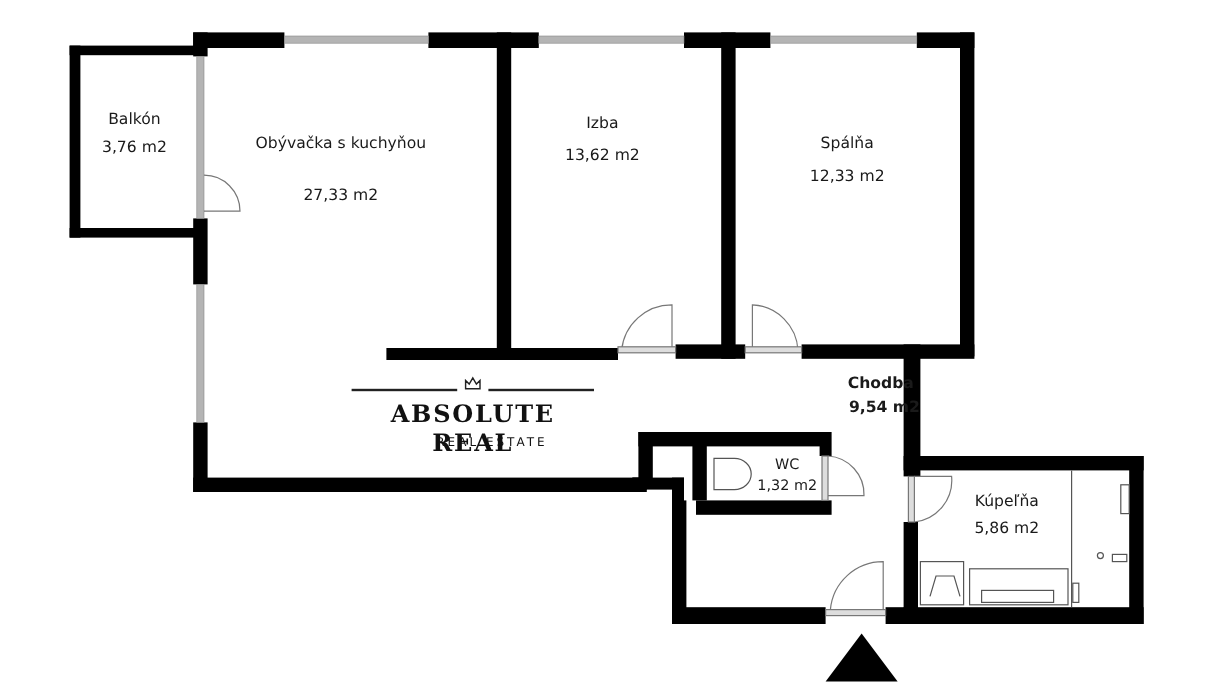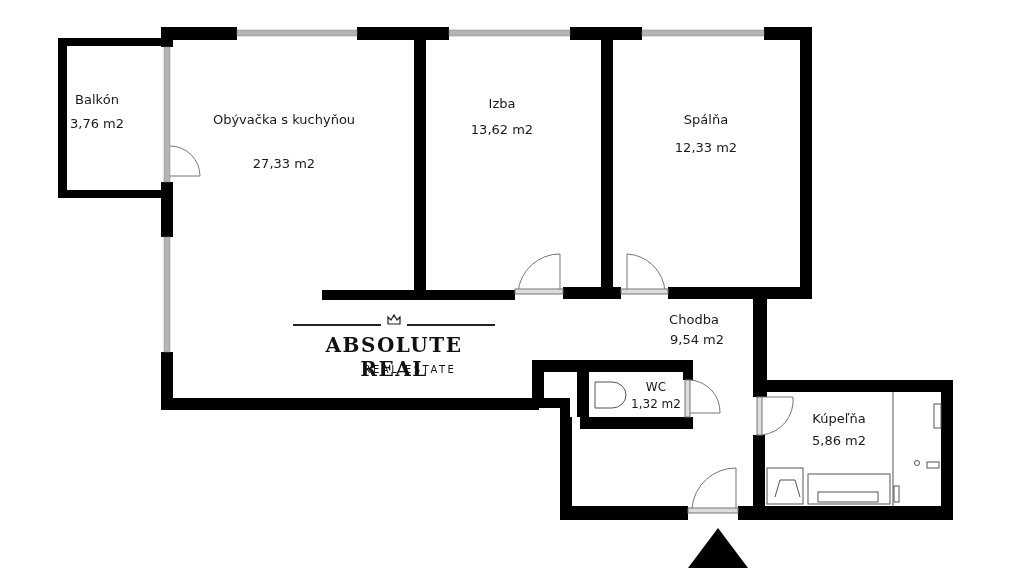--- a/index.html
+++ b/index.html
@@ -105,41 +105,41 @@
     <line x1="893" y1="392" x2="893" y2="506"></line>
     <rect x="934" y="404" width="7" height="24"></rect>
     <rect x="927" y="462" width="12" height="6"></rect>
     <circle cx="917" cy="463" r="2.5"></circle>
     <rect x="894" y="486" width="5" height="16"></rect>
   </g>
 
   <polygon points="718,528 688,568 748,568" fill="#000"></polygon>
 </svg>
 
-<div class="room-label" style="left:97px; top:88px;">
+<div class="room-label" style="left:112px; top:88px;">
   <span>Balkón</span>
   <span class="area">3,76 m2</span>
 </div>
 
 <div class="room-label" style="left:284px; top:108px;">
   <span>Obývačka s kuchyňou</span>
   <span class="area" style="margin-top:20px;">27,33 m2</span>
 </div>
 
 <div class="room-label" style="left:502px; top:92px;">
   <span>Izba</span>
   <span class="area" style="margin-top:2px;">13,62 m2</span>
 </div>
 
 <div class="room-label" style="left:706px; top:108px;">
   <span>Spálňa</span>
   <span class="area" style="margin-top:4px;">12,33 m2</span>
 </div>
 
-<div class="room-label" style="left:694px; top:310px; line-height:20px;">
+<div class="room-label" style="left:734px; top:310px; line-height:20px;font-weight:bold;">
   <span>Chodba</span>
   <span class="area" style="padding-left:6px;">9,54 m2</span>
 </div>
 
 <div class="room-label" style="left:656px; top:379px; line-height:17px; font-size:12px;">
   <span>WC</span>
   <span class="area">1,32 m2</span>
 </div>
 
 <div class="room-label" style="left:839px; top:408px; line-height:22px;text-align:center;">

